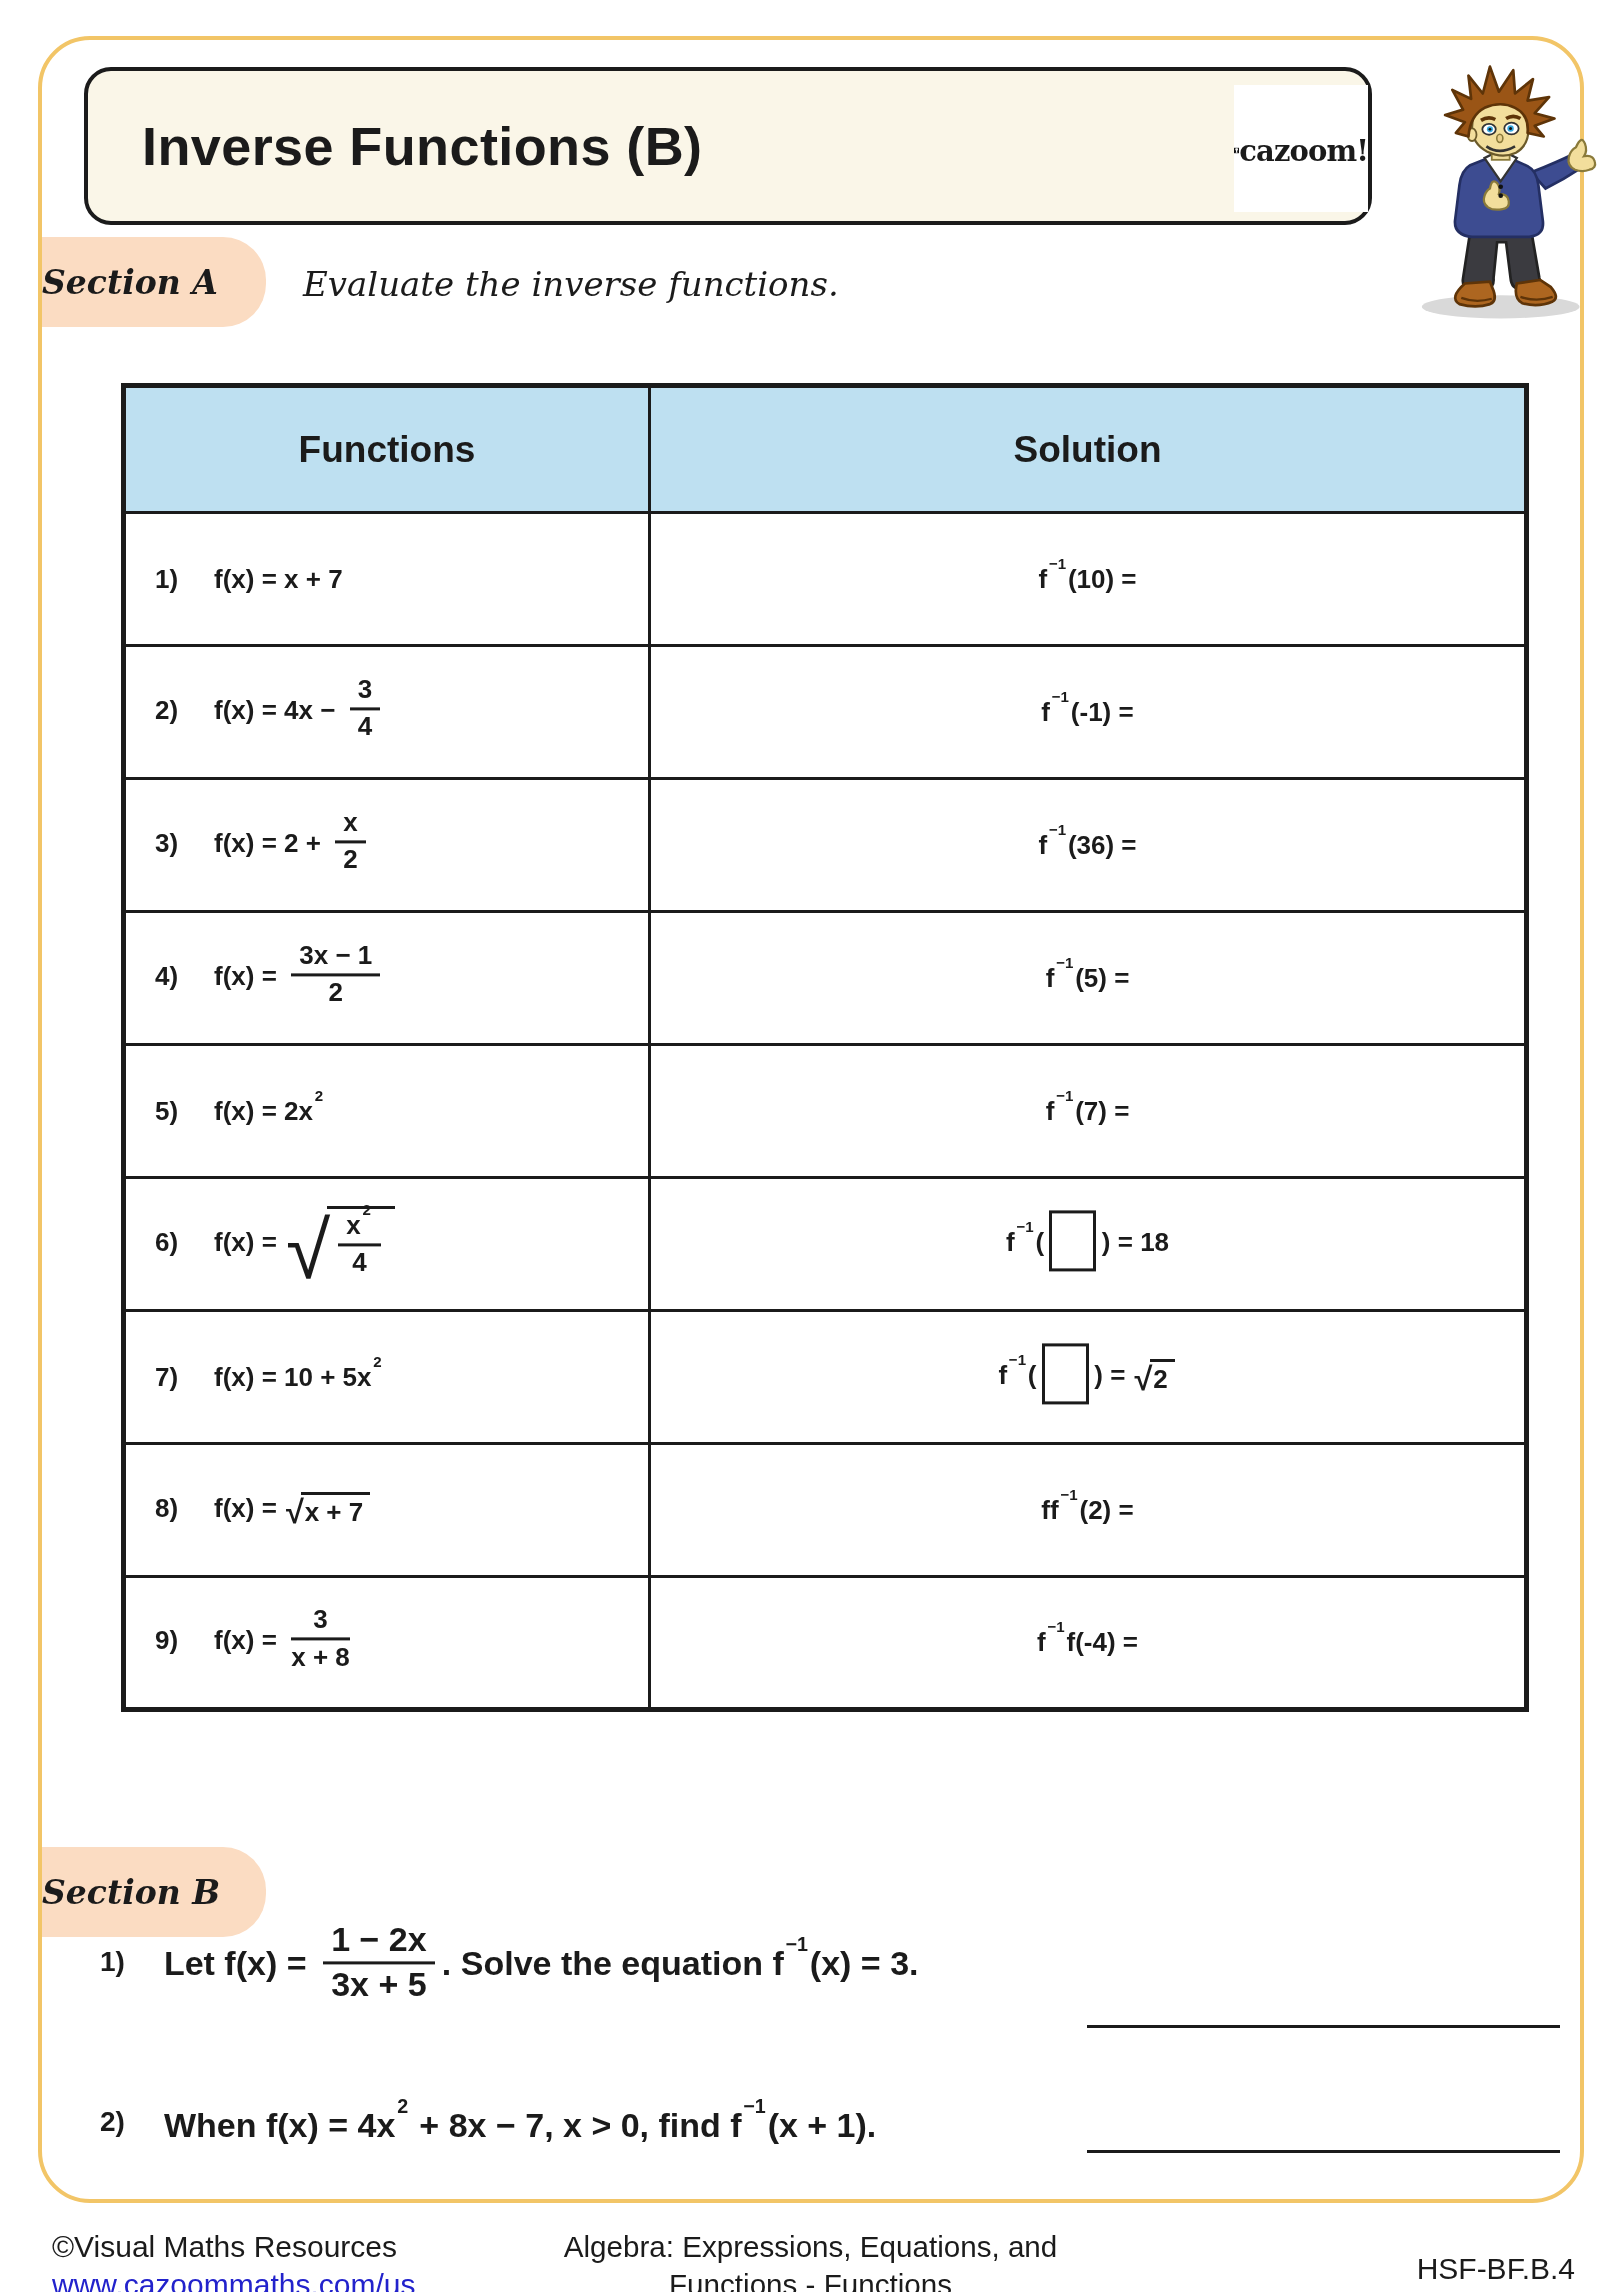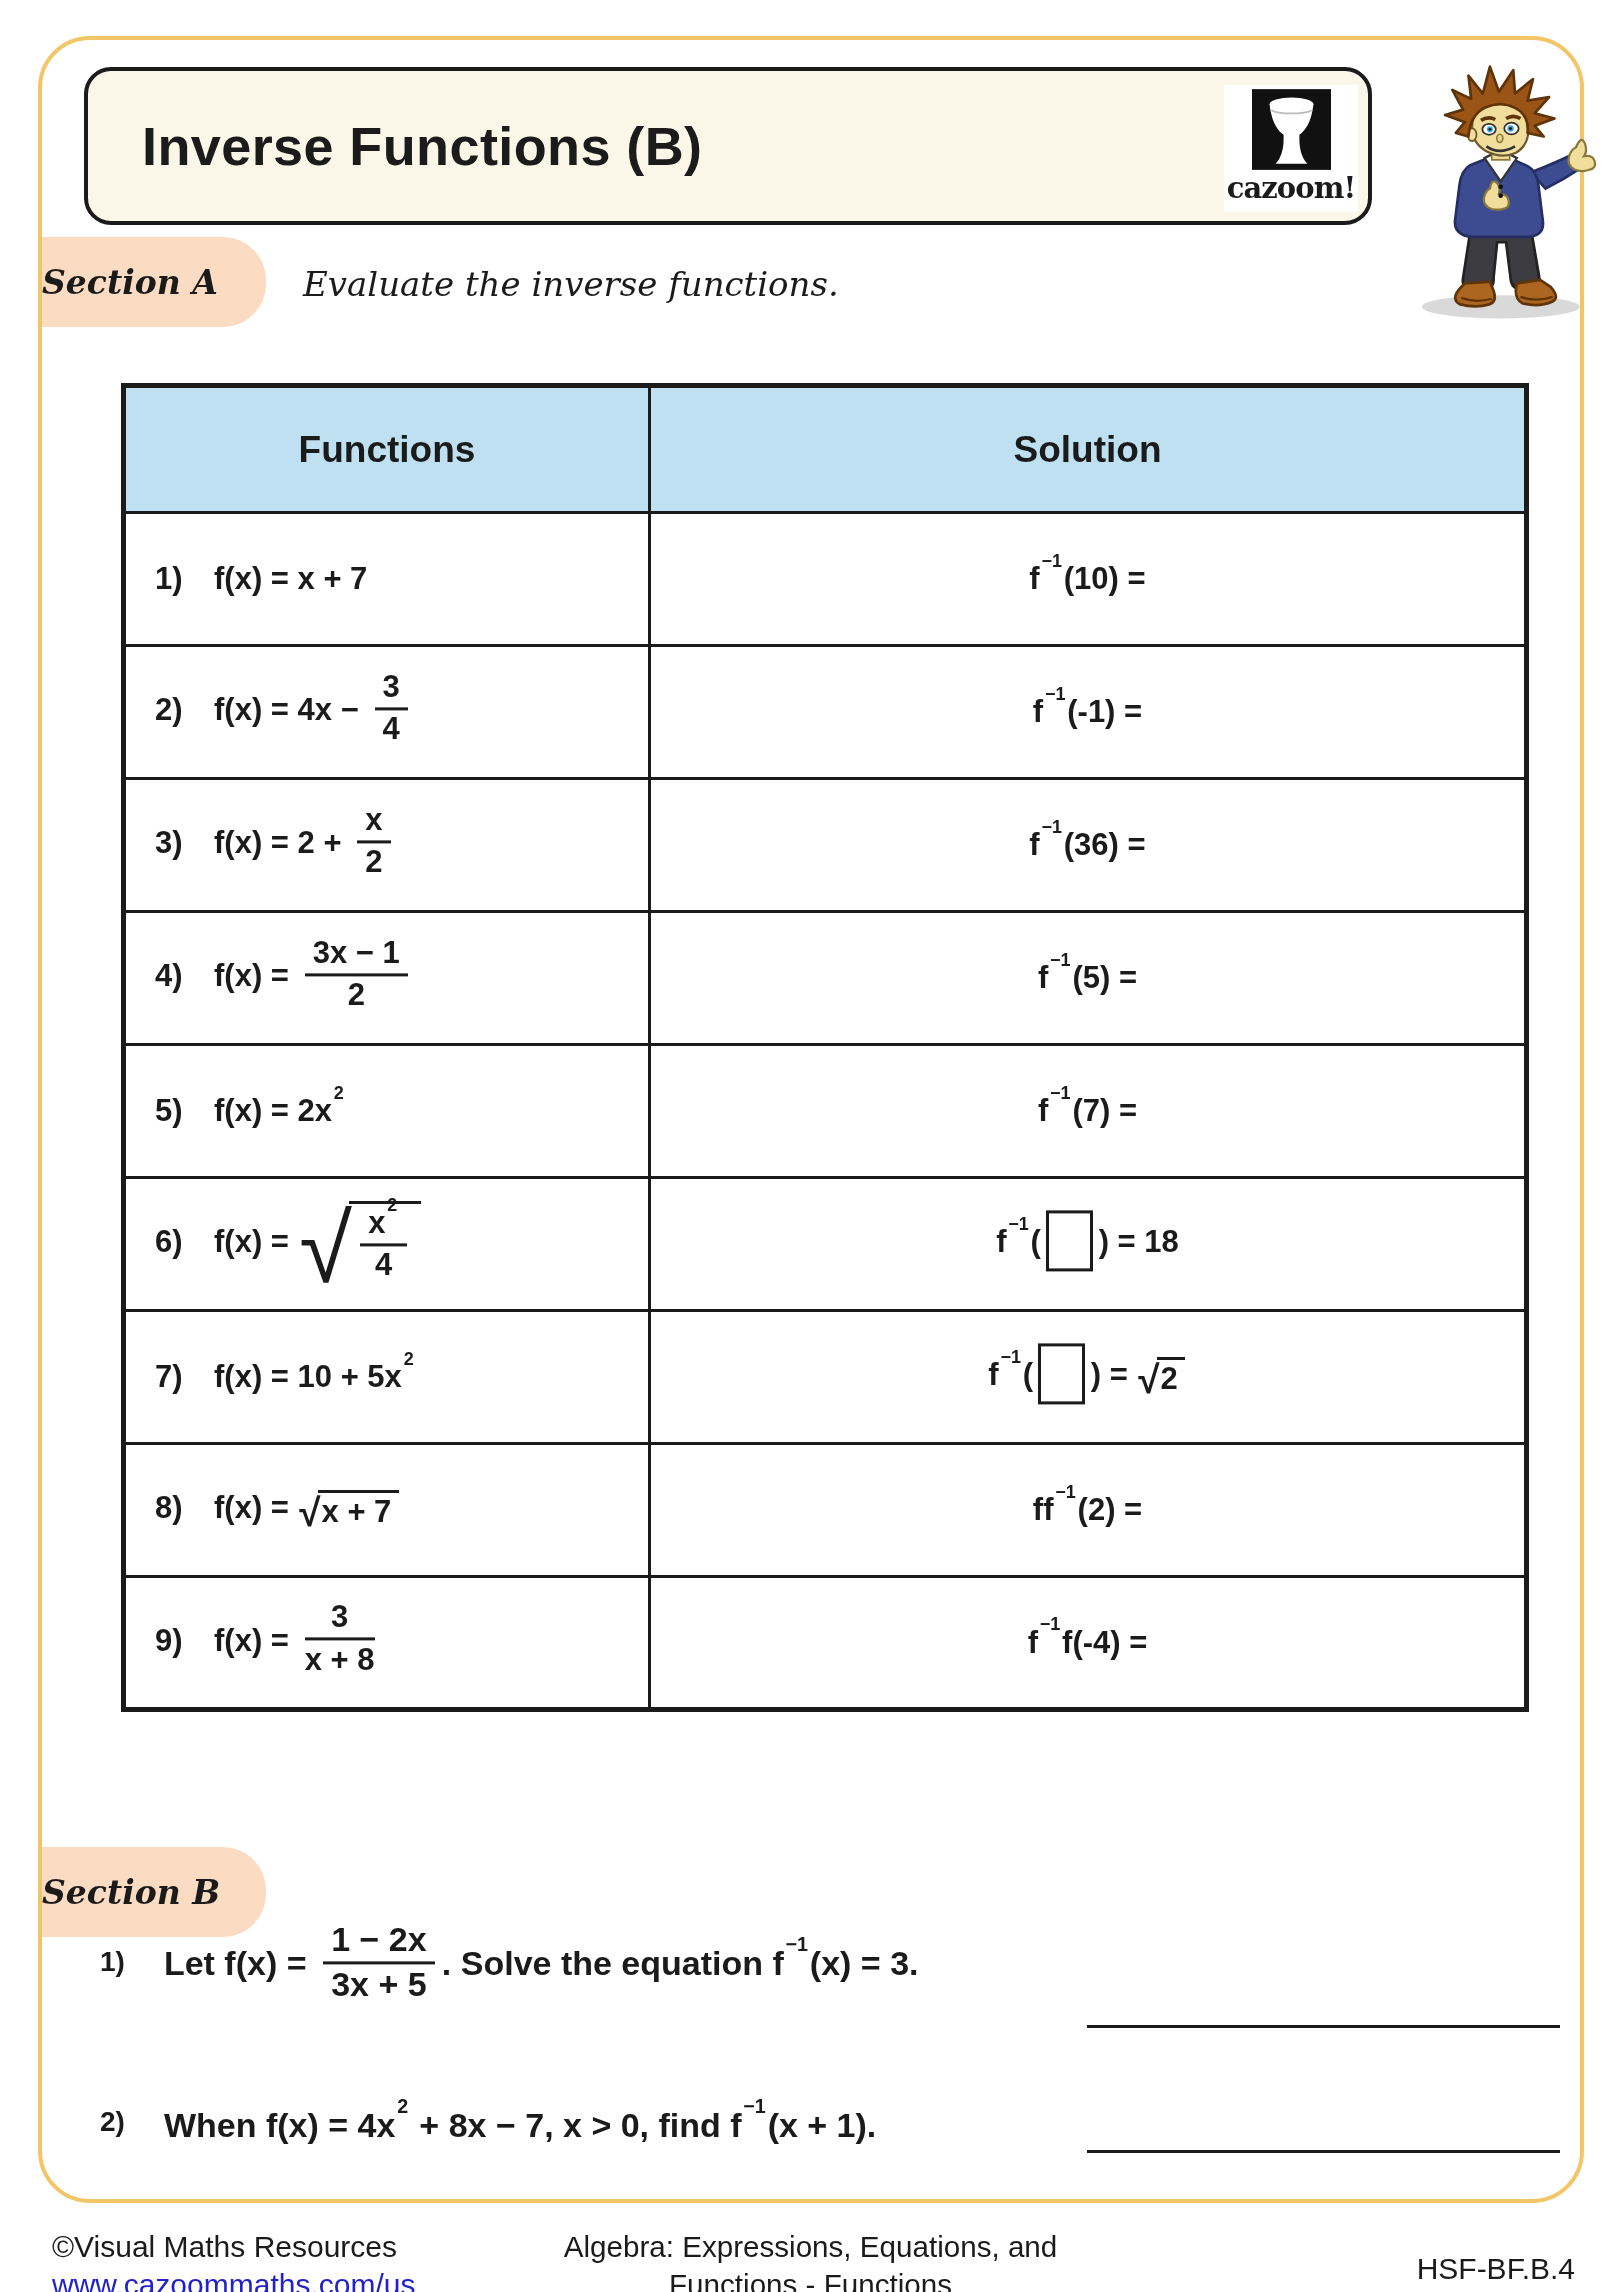--- a/index.html
+++ b/index.html
@@ -11,41 +11,41 @@
   .page{position:relative; width:1622px; height:2293px; background:#fff; overflow:hidden;margin-top:11px;}
 
   .outer-border{position:absolute; left:38px; top:25px; width:1546px; height:2167px;
     border:4.5px solid var(--gold); border-radius:52px; background:transparent;}
 
   
   .title-box{position:absolute; left:84px; top:56px; width:1288px; height:158px;
     background:var(--cream); border:4.5px solid var(--ink); border-radius:27px;
     display:flex; align-items:center;}
   .page-title{font-size:54px; font-weight:bold; letter-spacing:0.4px; margin-left:54px;}
-  .logo{position:absolute; right:10px; top:14.3px; width:134px; height:127px; background:#fff;
-    display:flex; flex-direction:column; align-items:center; justify-content:flex-start; padding-top:4px;}
+  .logo{position:absolute; right:0; top:14.3px; width:134px; height:127px; background:#fff;
+    display:flex; align-items:center; justify-content:flex-start; padding-top:4px;}
   .logo-text{font-family:"DejaVu Serif", serif; font-weight:bold; font-size:29px; letter-spacing:-0.9px; margin-top:0.9px;}
 
   .mascot{position:absolute; left:1386px; top:43px; width:233px; height:269px;}
 
   
   .section-pill{position:absolute; left:42px; width:224px; height:90px; background:var(--peach);
     border-radius:0 43px 43px 0; display:flex; align-items:center; justify-content:flex-start;}
   .pill-a{top:226px;} .pill-b{top:1836px;}
   .section-pill span{font-family:"DejaVu Serif", serif; font-style:italic; font-weight:bold; font-size:33px;}
   .instruction{position:absolute; left:303px; top:253px; font-family:"DejaVu Serif", serif;
     font-style:italic; font-size:34px;}
 
   
   table.worksheet{position:absolute; left:121px; top:372px; width:1402px;
     border-collapse:collapse; border:5.4px solid var(--ink); table-layout:fixed;}
   table.worksheet th, table.worksheet td{border:3.6px solid var(--ink);}
   col.c-func{width:526px;} col.c-sol{width:877px;}
   th{background:var(--blue); height:127px; font-size:37px; font-weight:bold;}
-  td{height:133px; font-size:31px; font-weight:bold; vertical-align:middle;}
+  td{height:133px; font-size:26px; font-weight:bold; vertical-align:middle;}
   td.func-cell{padding-left:29px; text-align:left;}
   td.sol-cell{text-align:center;}
   .num{display:inline-block; min-width:43px; margin-right:16px;}
 
   
   .math sup{font-size:.58em; position:relative; top:-.6em; margin:0 1.8px; letter-spacing:0;}
   .frac{display:inline-flex; flex-direction:column; text-align:center; vertical-align:middle;
     margin:0 7.2px; transform:translateY(-3.6px);}
   .frac .fn{border-bottom:3.6px solid var(--ink); padding:0 8px 1.8px;}
   .frac .fd{padding-top:1.8px;}

